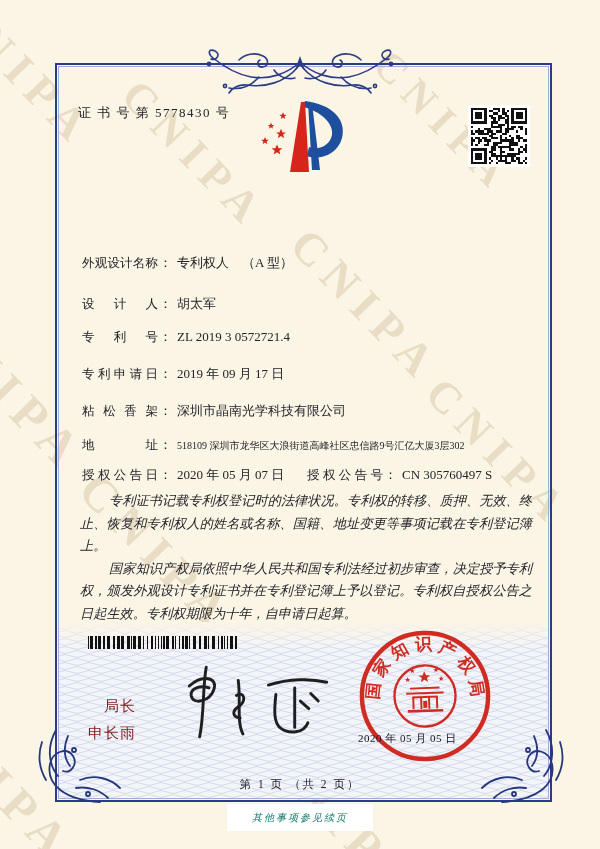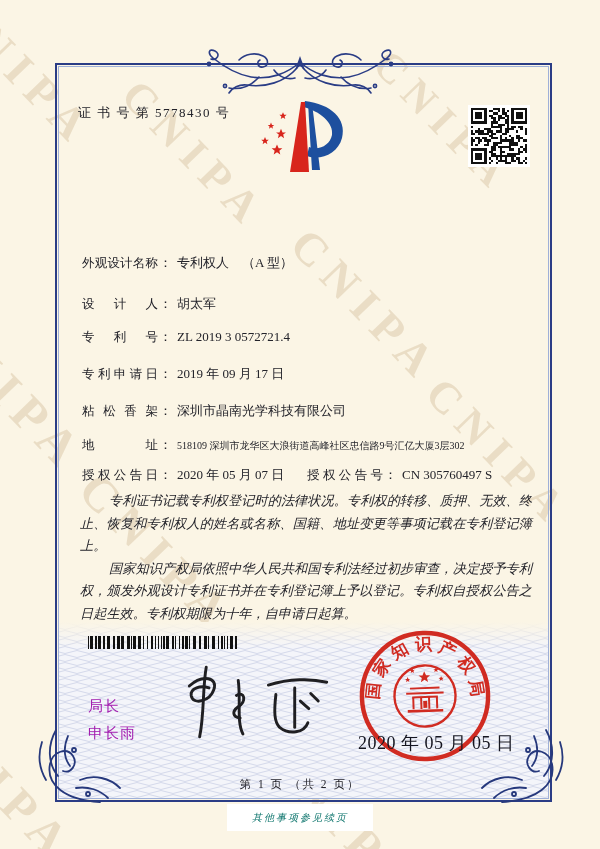--- a/index.html
+++ b/index.html
@@ -35,25 +35,25 @@
   .r0{top:254px}.r1{top:295px}.r2{top:328px}.r3{top:365px}.r4{top:402px}.r5{top:436px}.r6{top:466px}
   .grant2{position:absolute;left:225px;white-space:nowrap;}
   
   .bodytext{position:absolute;left:80px;top:490px;width:452px;font-size:13.2px;font-style:italic;
             line-height:22.6px;text-align:justify;z-index:2;}
   .bodytext p{margin:0;text-indent:2.2em;}
   
   .barcode{position:absolute;left:88px;top:636px;height:13px;display:flex;align-items:stretch;z-index:2;}
   .barcode div{height:13px;background:#111;}
   .signer{position:absolute;left:88px;top:692px;font-family:"Liberation Sans","DejaVu Sans",sans-serif;
-          font-size:15px;font-weight:500;line-height:27px;color:#a21caf;z-index:2;letter-spacing:1px;}
+          font-size:15px;font-weight:500;line-height:27px;color:#7f1d1d;z-index:2;letter-spacing:1px;text-align:right;}
   .sig-svg{position:absolute;left:178px;top:656px;width:160px;height:92px;z-index:2;}
   .seal{position:absolute;left:356px;top:627px;width:138px;height:138px;z-index:3;opacity:.93;
         transform:rotate(-2deg);}
-  .seal-date{position:absolute;left:358px;top:731px;width:136px;text-align:center;font-size:18px;
+  .seal-date{position:absolute;left:358px;top:731px;width:136px;text-align:left;font-size:11px;
              color:#15151f;letter-spacing:0.5px;z-index:4;white-space:nowrap;}
   .page-info{position:absolute;left:0;top:777px;width:600px;text-align:center;font-size:11.5px;
              letter-spacing:2px;z-index:2;}
   .note-box{position:absolute;left:227px;top:804px;width:146px;height:27px;background:#fff;
             display:flex;align-items:center;justify-content:center;z-index:2;}
   .note-text{font-size:10px;font-style:italic;letter-spacing:2px;color:#0f766e;}
   
   .orn-top{position:absolute;left:199px;top:44px;width:202px;height:54px;z-index:2;}
   .fl-bl{position:absolute;left:30px;top:728px;width:94px;height:78px;z-index:3;}
   .fl-br{position:absolute;left:478px;top:728px;width:94px;height:78px;z-index:3;transform:scaleX(-1);}

